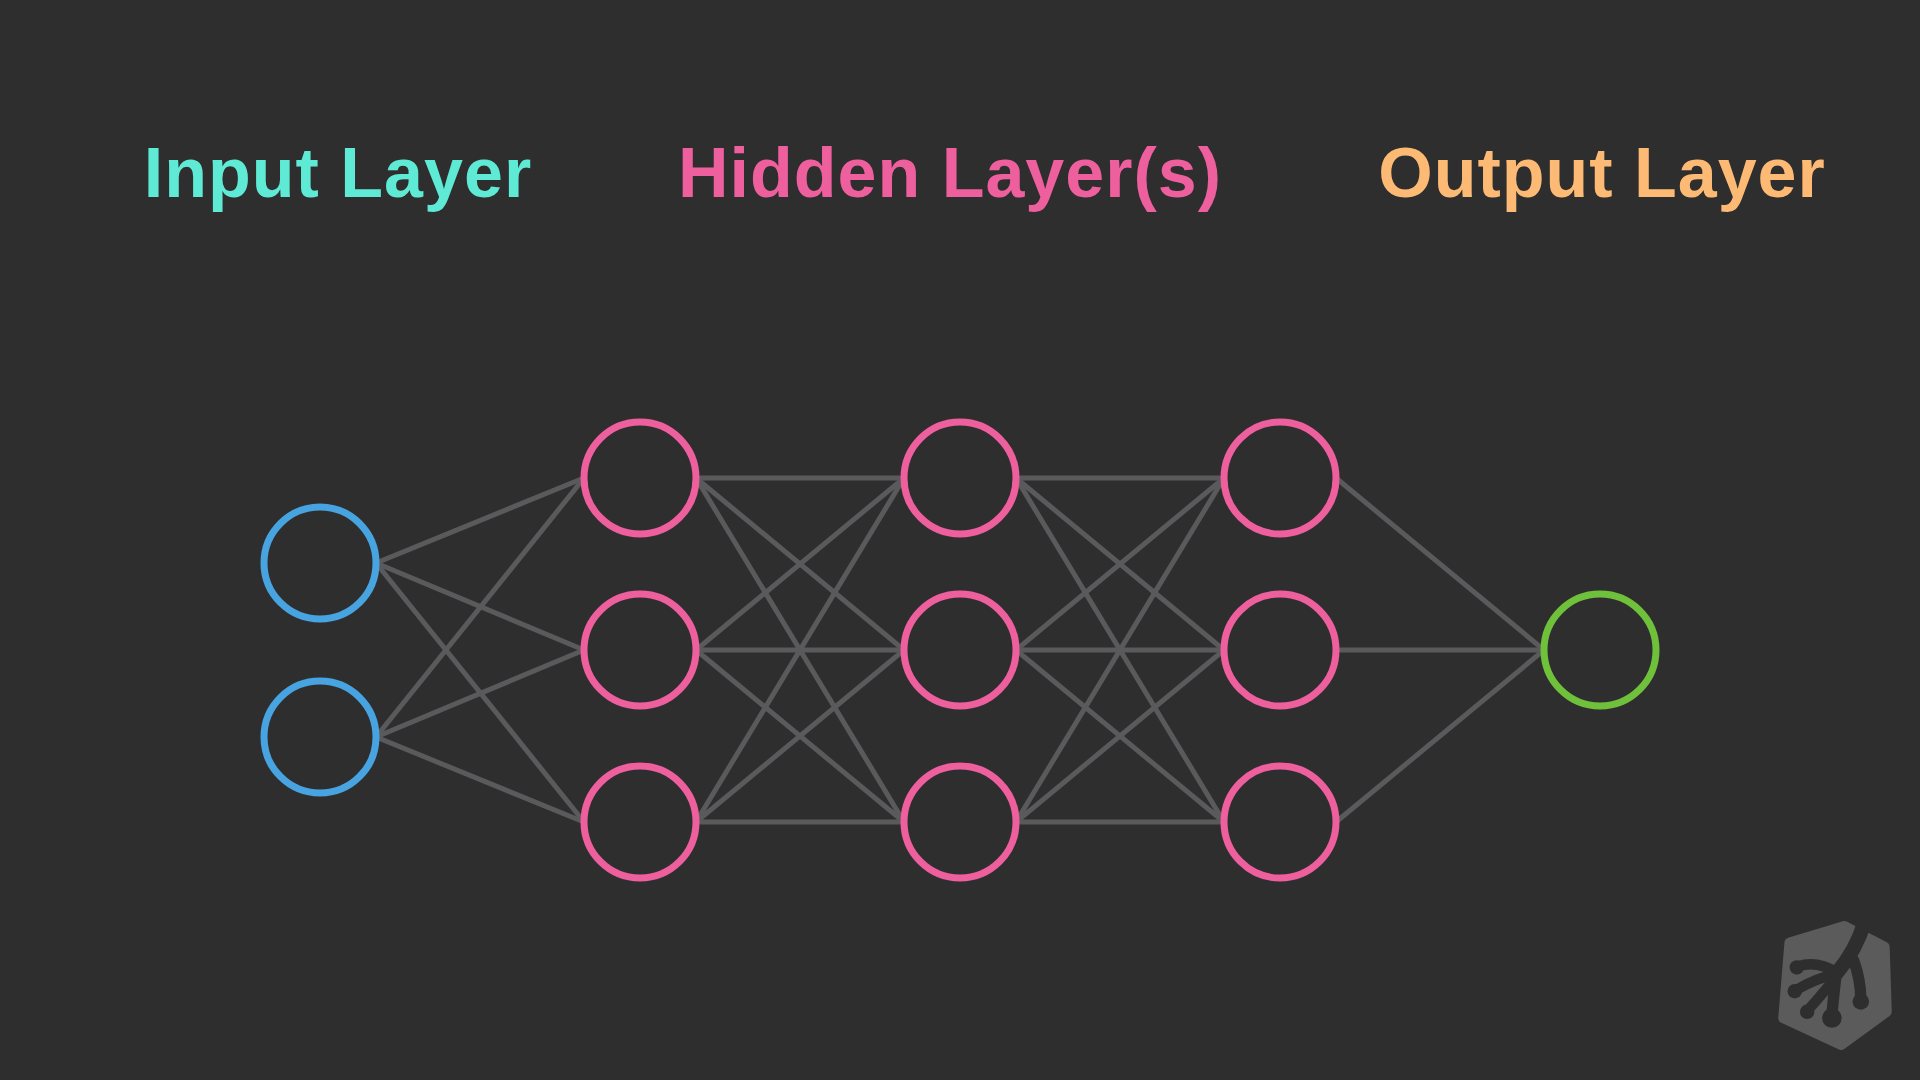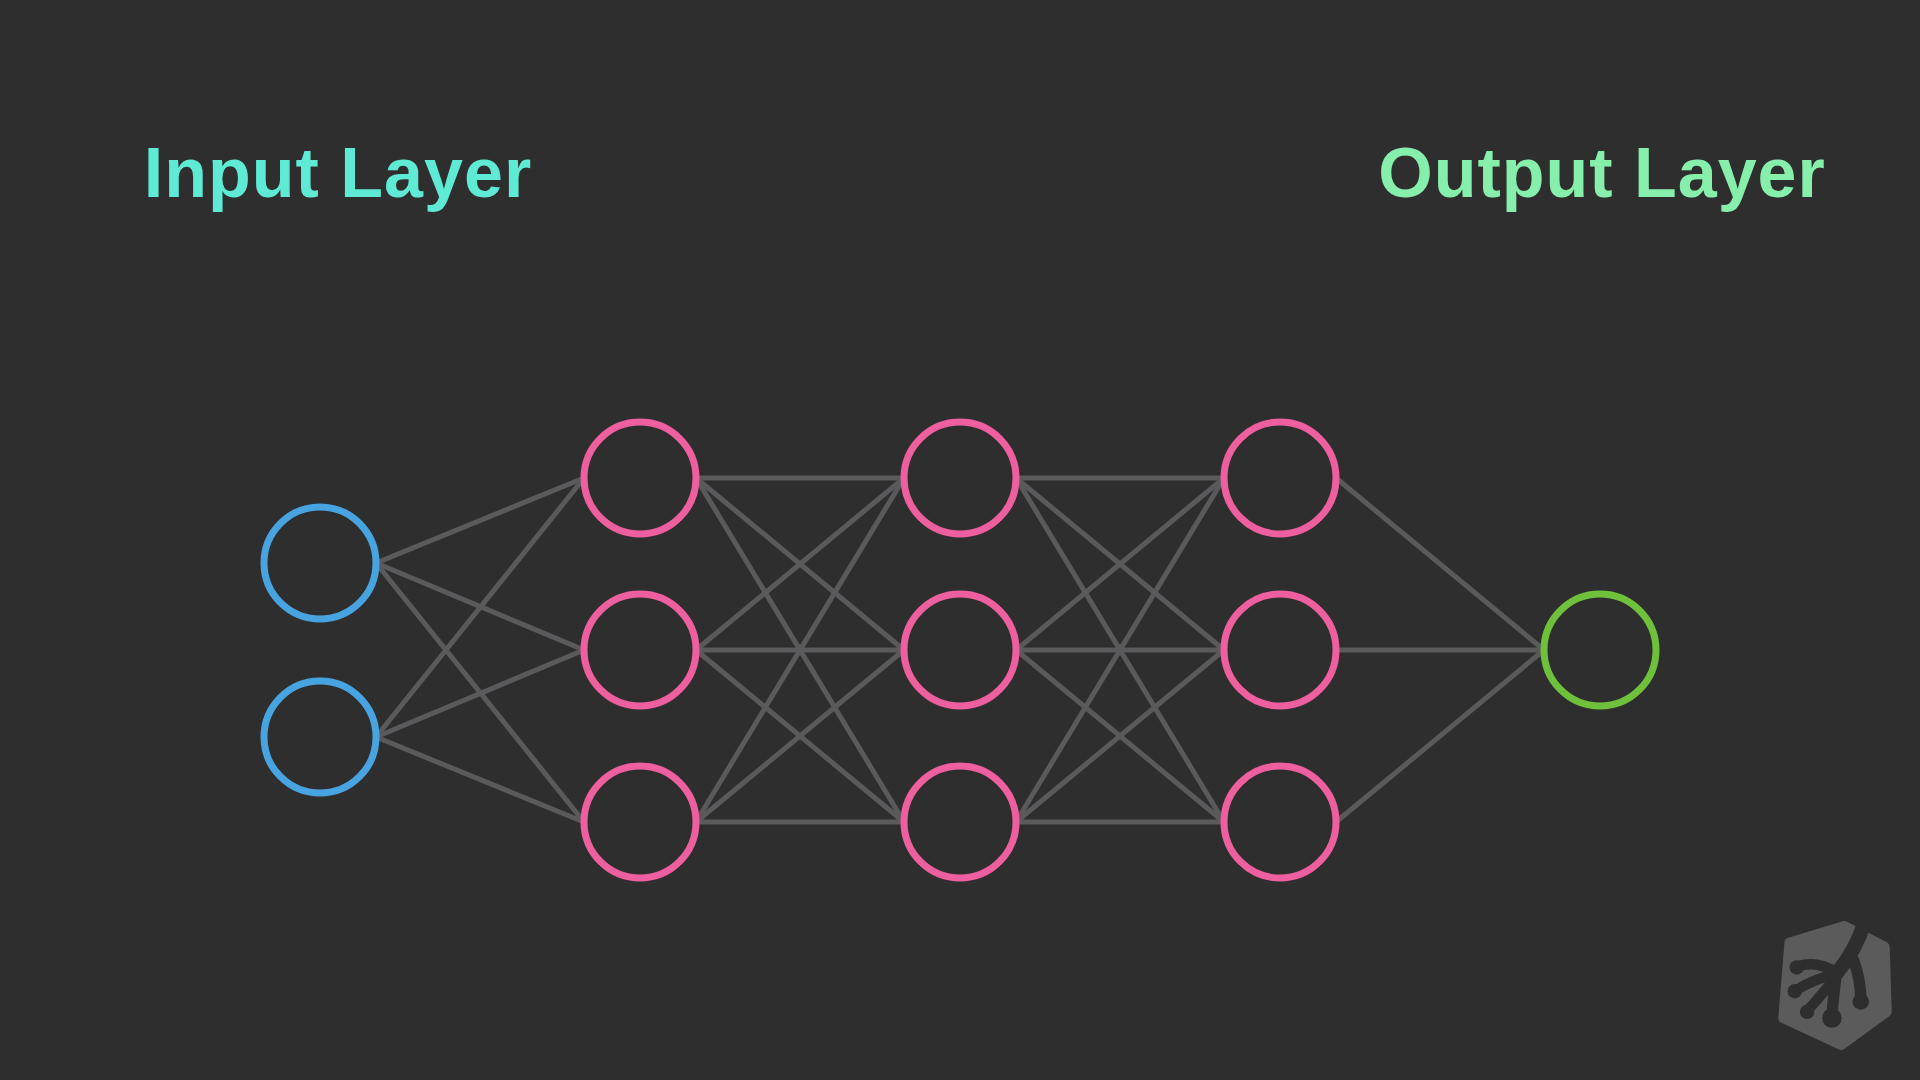--- a/index.html
+++ b/index.html
@@ -36,21 +36,22 @@
   .logo-svg {
     position: absolute;
   }
 </style>
 </head>
 <body>
 
 <div class="stage" style="background: rgb(47, 46, 46);">
 
   <div class="layer-label" style="color: #5eead4; left: 338px;">Input Layer</div>
-  <div class="layer-label" style="color: #86efac; left: 1602px;">Output Layer</div>
+  <div class="layer-label" style="color: rgb(238, 95, 157); left: 950px;">Hidden Layer(s)</div>
+  <div class="layer-label" style="color: #fdba74; left: 1602px;">Output Layer</div>
 
   <svg class="net-svg" id="net" xmlns="http://www.w3.org/2000/svg">
       <line x1="376" y1="563" x2="584" y2="478" stroke="#5A5A5C" stroke-width="5"></line>
       <line x1="376" y1="563" x2="584" y2="650" stroke="#5A5A5C" stroke-width="5"></line>
       <line x1="376" y1="563" x2="584" y2="822" stroke="#5A5A5C" stroke-width="5"></line>
       <line x1="376" y1="737" x2="584" y2="478" stroke="#5A5A5C" stroke-width="5"></line>
       <line x1="376" y1="737" x2="584" y2="650" stroke="#5A5A5C" stroke-width="5"></line>
       <line x1="376" y1="737" x2="584" y2="822" stroke="#5A5A5C" stroke-width="5"></line>
       <line x1="696" y1="478" x2="904" y2="478" stroke="#5A5A5C" stroke-width="5"></line>
       <line x1="696" y1="478" x2="904" y2="650" stroke="#5A5A5C" stroke-width="5"></line>

